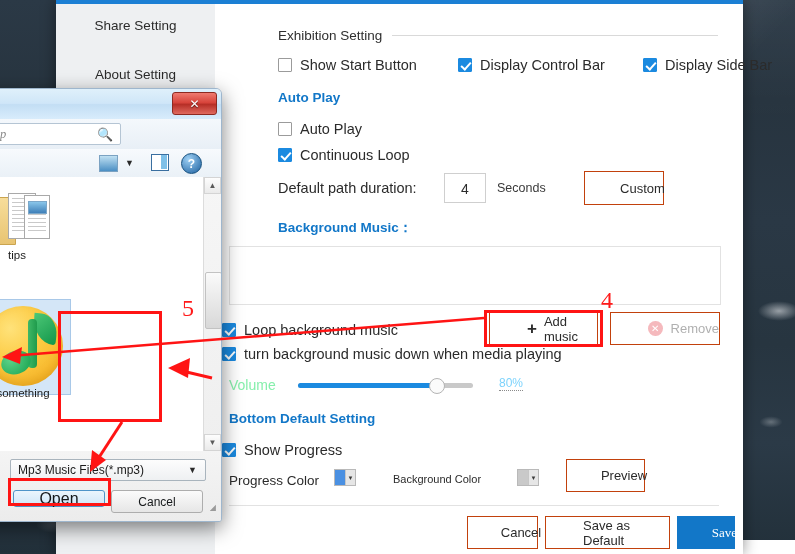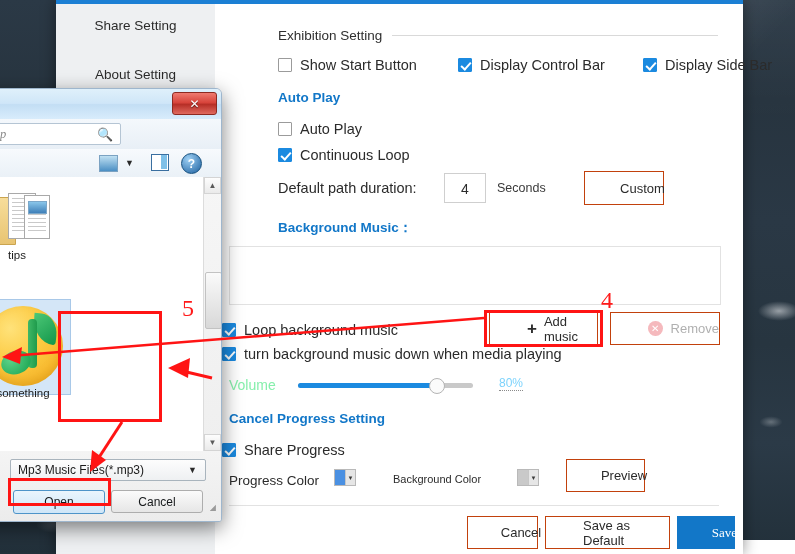--- a/index.html
+++ b/index.html
@@ -221,25 +221,25 @@
 
 <div style="position:absolute;left:229px;top:377px;font-size:14px;color:#86efac;">Volume</div>
 <div class="slider" style="position:absolute;left:298px;top:377px;">
   <div class="track"></div>
   <div class="fill"></div>
   <div class="knob"></div>
 </div>
 <div style="position:absolute;left:492px;top:376px;font-size:12px;color:#7dd3fc;
             border-bottom:1px dotted #8a8a8a;margin-left:7px;">80%</div>
 
-<div class="blue-head" style="position:absolute;left:229px;top:411px;">Cancel Progress Setting</div>
+<div class="blue-head" style="position:absolute;left:229px;top:411px;">Bottom Default Setting</div>
 
 <div class="row" style="position:absolute;left:222px;top:442px;">
   <span class="cb on"></span>
-  <span class="cb-lab">Share Progress</span>
+  <span class="cb-lab">Show Progress</span>
 </div>
 
 <div style="position:absolute;left:229px;top:473px;font-size:13.5px;color:#2b2b2b;">Progress Color</div>
 <div class="color-swatch" style="position:absolute;left:334px;top:469px;">
   <span class="c" style="background:#4a90e2;"></span>
   <span class="arrow">▼</span>
 </div>
 
 <div style="position:absolute;left:393px;top:473px;font-size:11px;color:#2b2b2b;">Background Color</div>
 <div class="color-swatch" style="position:absolute;left:517px;top:469px;">
@@ -314,24 +314,24 @@
 
   <div id="dlg-footer">
 
     <div style="position:absolute;left:97px;top:8px;width:196px;height:22px;
                 background:linear-gradient(180deg,#fdfdfd,#eef0f2);border:1px solid #a9b4bd;
                 border-radius:2px;display:flex;align-items:center;box-sizing:border-box;">
       <span style="font-size:12px;color:#1b1b1b;padding-left:7px;">Mp3 Music Files(*.mp3)</span>
       <span style="margin-left:auto;padding-right:8px;font-size:9px;color:#2a2a2a;">▼</span>
     </div>
 
-    <div style="position:absolute;left:100px;top:39px;width:92px;height:24px;
+    <div style="position:absolute;left:100px;top:39px;width:92px;height:17px;
                 background:linear-gradient(180deg,#eaf5fd,#cfe6f8);border:1px solid #4e94c9;
                 border-radius:3px;display:flex;align-items:center;justify-content:center;
-                font-size:12px;color:#15181a;box-sizing:border-box;">Open</div>
+                font-size:16px;color:#15181a;box-sizing:border-box;">Open</div>
 
     <div style="position:absolute;left:198px;top:39px;width:92px;height:23px;
                 background:linear-gradient(180deg,#fbfbfb,#e6e6e6);border:1px solid #adadad;
                 border-radius:3px;display:flex;align-items:center;justify-content:center;
                 font-size:12px;color:#15181a;box-sizing:border-box;">Cancel</div>
 
     <span style="position:absolute;right:4px;top:52px;font-size:8px;color:#9a9a9a;letter-spacing:1px;">◢</span>
   </div>
 </div>
 

